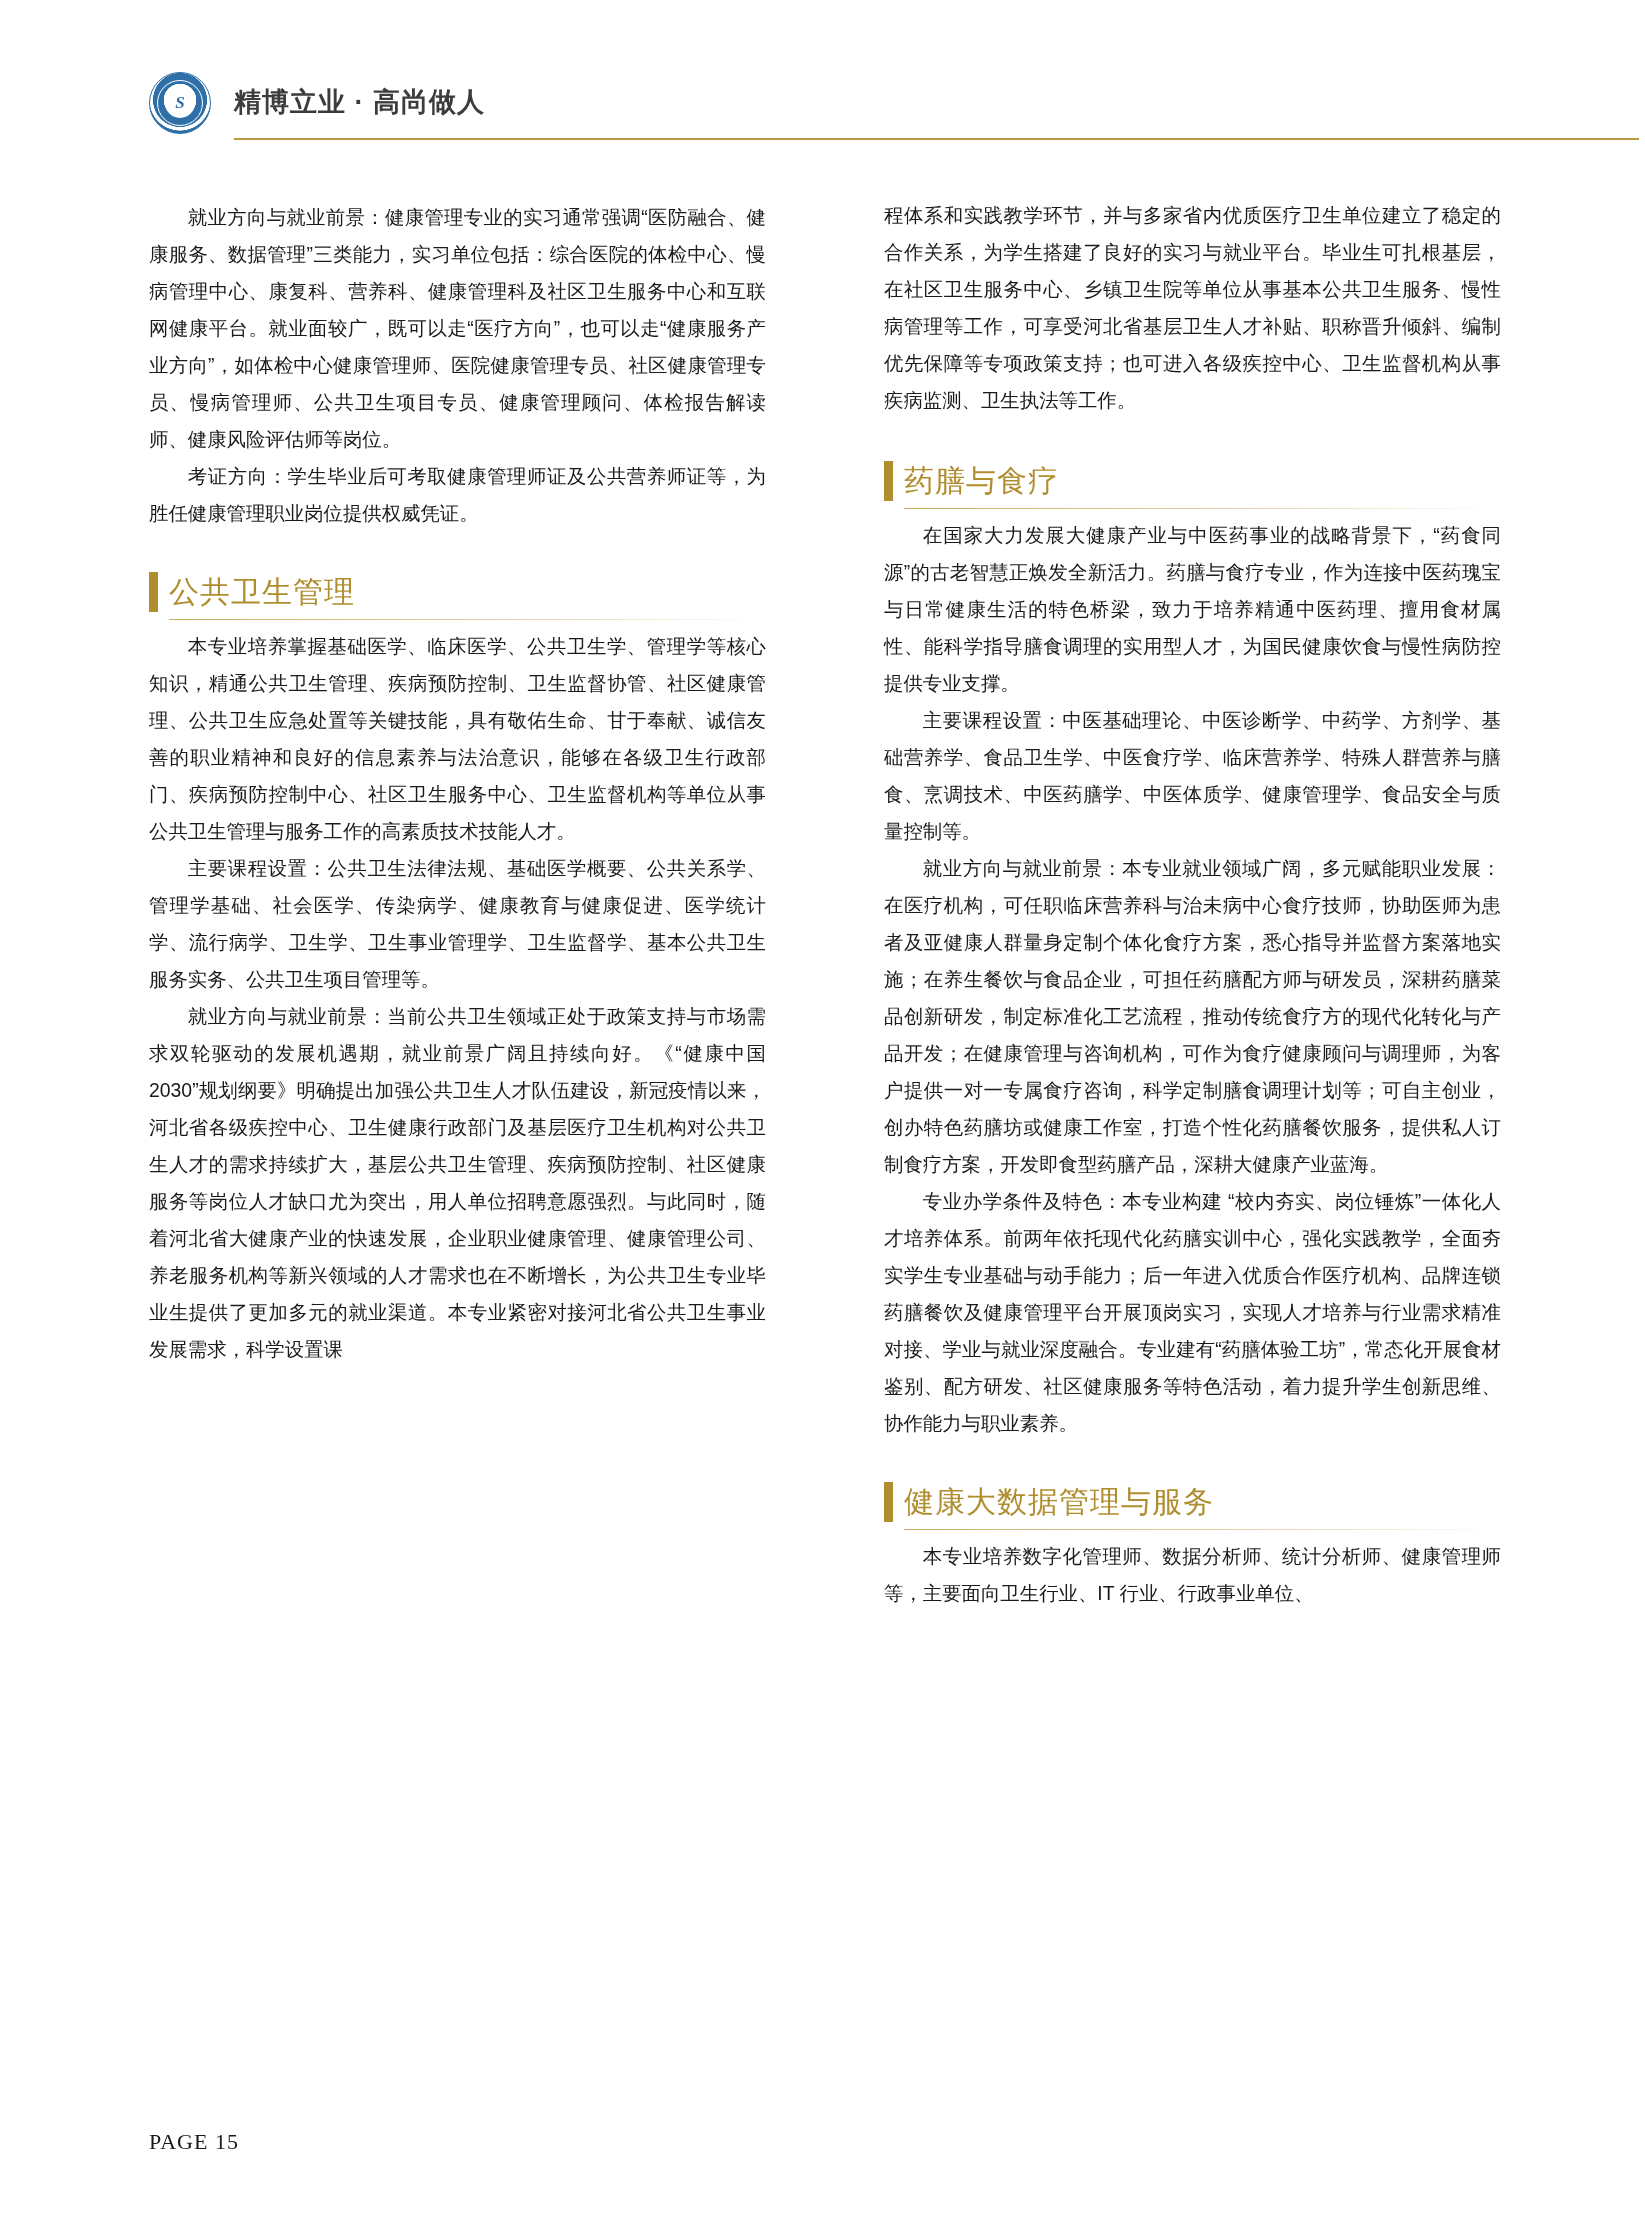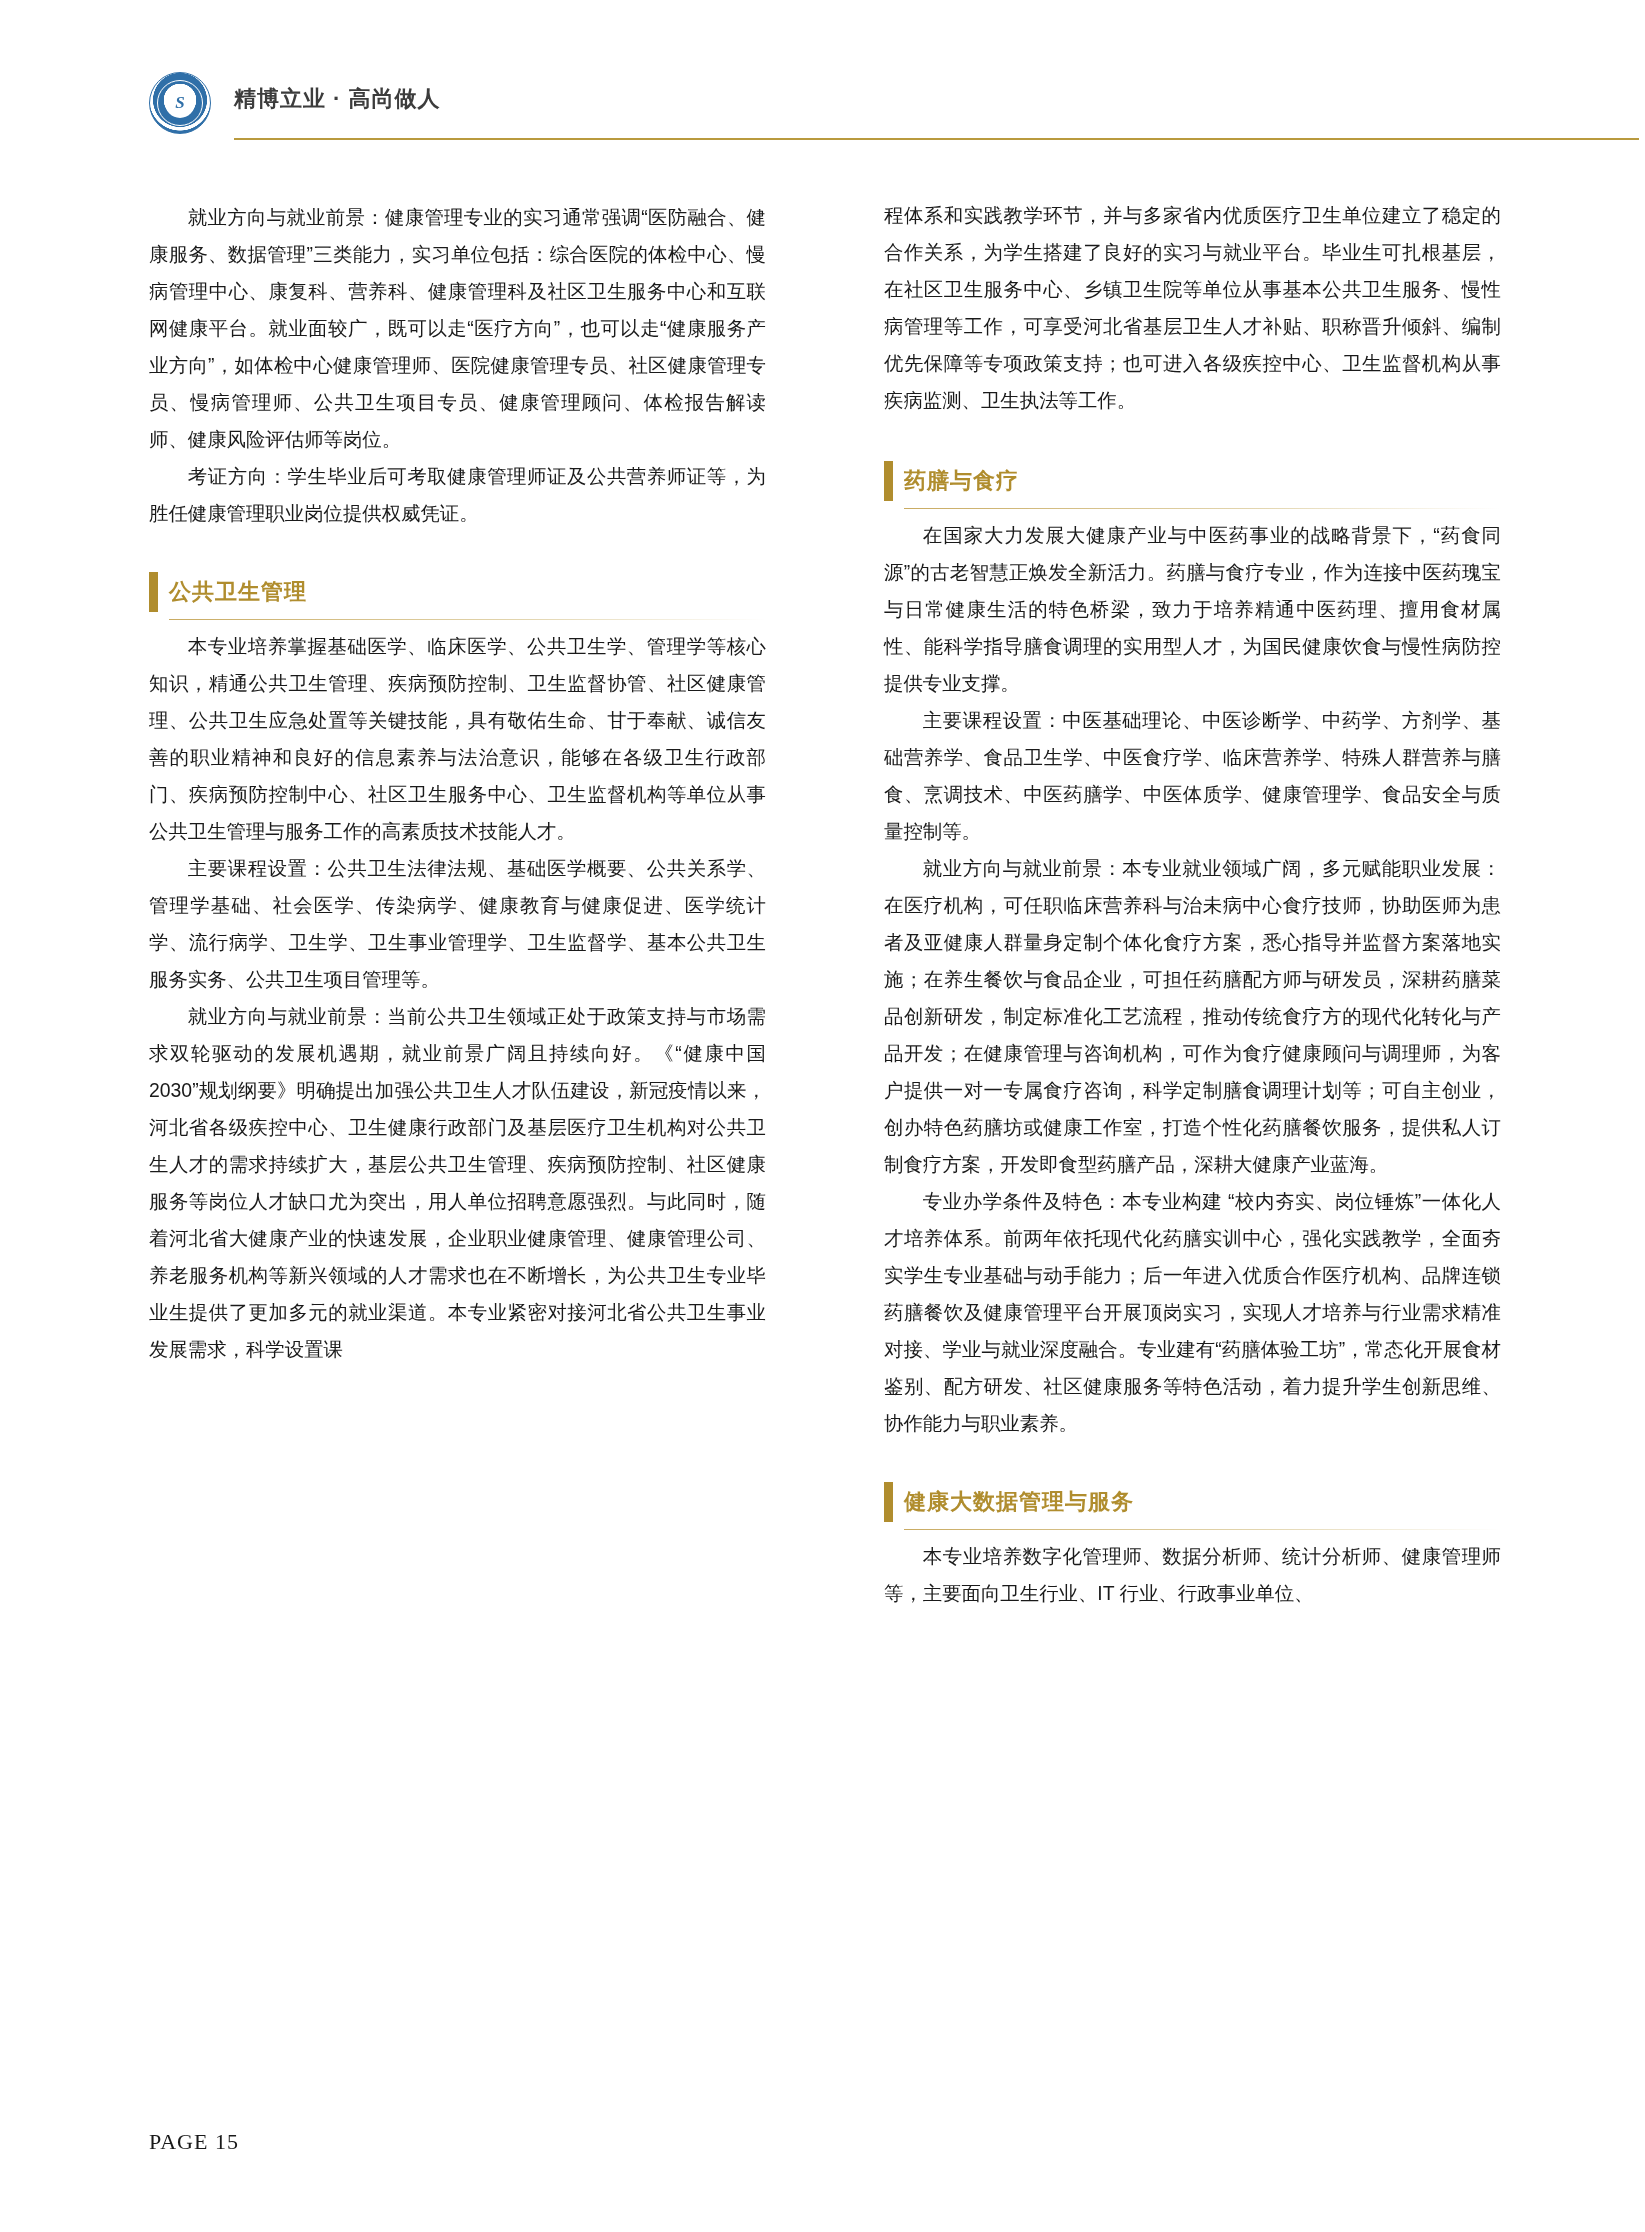--- a/index.html
+++ b/index.html
@@ -66,21 +66,21 @@
     width: 46px;
     height: 46px;
     border-radius: 50%;
     border: 1px solid #ffffff;
     box-sizing: border-box;
   }
   .header-title {
     position: absolute;
     left: 85px;
     top: 12px;
-    font-size: 22px;
+    font-size: 27px;
     font-weight: bold;
     color: #3c3c3c;
     letter-spacing: 1px;
     white-space: nowrap;
   }
   .header-rule {
     position: absolute;
     left: 85px;
     top: 66px;
     width: 1405px;
@@ -118,22 +118,22 @@
   }
   .section-head .bar {
     position: absolute;
     left: 0;
     top: 2px;
     width: 9px;
     height: 40px;
     background: #b08d2e;
   }
   .section-head .txt {
-    font-size: 22px;
-    font-weight: bold;
+    font-size: 30px;
+    font-weight: normal;
     color: #b08d2e;
     line-height: 44px;
     letter-spacing: 1px;
     white-space: nowrap;
   }
   .section-head .underline {
     position: absolute;
     left: 20px;
     bottom: -6px;
     width: 597px;

